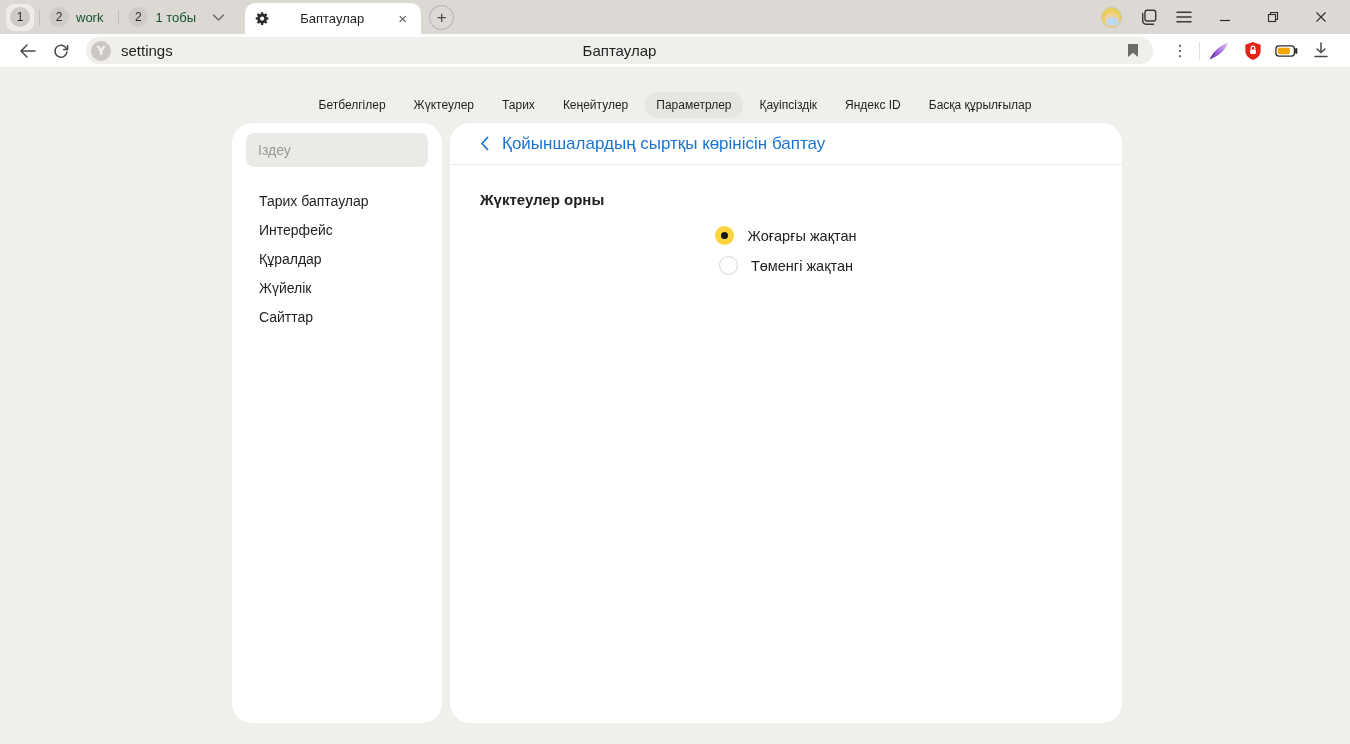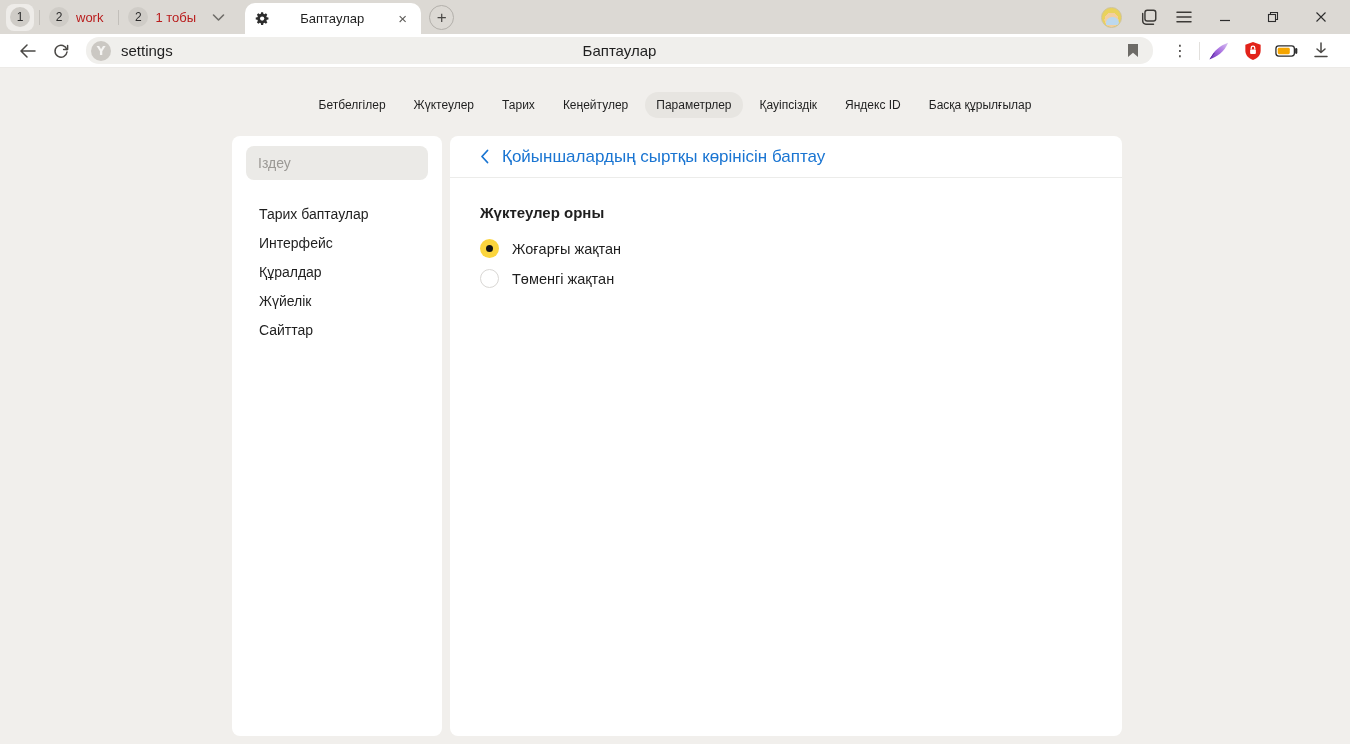--- a/index.html
+++ b/index.html
@@ -20,21 +20,21 @@
   .group-pill {
     display:flex; align-items:center; height:27px; border-radius:8px; padding:0 4px;
     cursor:pointer;
   }
   .group-pill.active { background:#eeece9; }
   .count-badge {
     width:20px; height:20px; border-radius:50%; background:#cfccc7;
     display:flex; align-items:center; justify-content:center;
     font-size:12px; color:#2b2b2b;
   }
-  .group-label { font-size:13px; margin:0 6px 0 7px; color:#b91c1c; white-space:nowrap; }
+  .group-label { font-size:13px; margin:0 6px 0 7px; color:#14532d; white-space:nowrap; }
   .group-divider { width:1px; height:15px; background:#c2bfba; margin:0 5px; }
   .chevron-btn { margin:0 6px; display:flex; align-items:center; cursor:pointer; }
 
   .active-tab {
     width:176px; height:31px; margin-top:3px; margin-left:14px;
     background:#ffffff; border-radius:10px 10px 0 0;
     display:flex; align-items:center; padding:0 10px; cursor:default;
   }
   .active-tab .tab-title { flex:1; text-align:center; font-size:13px; color:#1f1f1f; }
   .tab-close { font-size:15px; color:#5d5b58; cursor:pointer; line-height:1; padding:2px 4px; }
@@ -86,21 +86,21 @@
   .settings-nav {
     display:flex; justify-content:center; align-items:center; gap:6px;
     padding-top:24px;
   }
   .nav-tab {
     font-size:12px; color:#1f1f1f; padding:6px 11px; border-radius:15px;
     cursor:pointer; white-space:nowrap;
   }
   .nav-tab.selected { background:#e7e5e1; }
 
-  .panel { position:absolute; top:68px; background:#ffffff; border-radius:8px; }
+  .panel { position:absolute; top:55px; background:#ffffff; border-radius:20px; }
   .sidebar-card { left:232px; width:210px; height:600px; }
   .main-card { left:450px; width:672px; height:600px; }
 
   .search-box {
     margin:10px 14px 0 14px; height:34px; background:#ebeae7; border-radius:8px;
     display:flex; align-items:center; padding:0 12px;
   }
   .search-box input {
     width:100%; border:none; outline:none; background:transparent;
     font-size:14px; color:#1f1f1f; font-family:inherit;
@@ -113,21 +113,21 @@
 
   .main-header {
     display:flex; align-items:center; height:42px; padding:0 30px;
     border-bottom:1px solid #ececea; cursor:pointer;
   }
   .main-header .back-chevron { margin-right:13px; display:flex; align-items:center; }
   .main-heading { font-size:17px; color:#1a75d2; }
 
   .main-body { padding:26px 30px; }
   .section-title { font-size:15px; font-weight:bold; margin-bottom:18px; }
-  .radio-row { display:flex; align-items:center; margin-bottom:11px; cursor:pointer; }
+  .radio-row { display:flex; align-items:center; margin-bottom:11px; cursor:pointer;justify-content:center; }
   .radio {
     width:19px; height:19px; border-radius:50%; flex:none; position:relative;
   }
   .radio.sel { background:#fbd53d; }
   .radio.sel::after {
     content:""; position:absolute; left:6px; top:6px; width:7px; height:7px;
     border-radius:50%; background:#141414;
   }
   .radio.unsel { background:#fff; border:1.5px solid #d9d7d4; }
   .radio-label { font-size:14.5px; margin-left:13px; }

